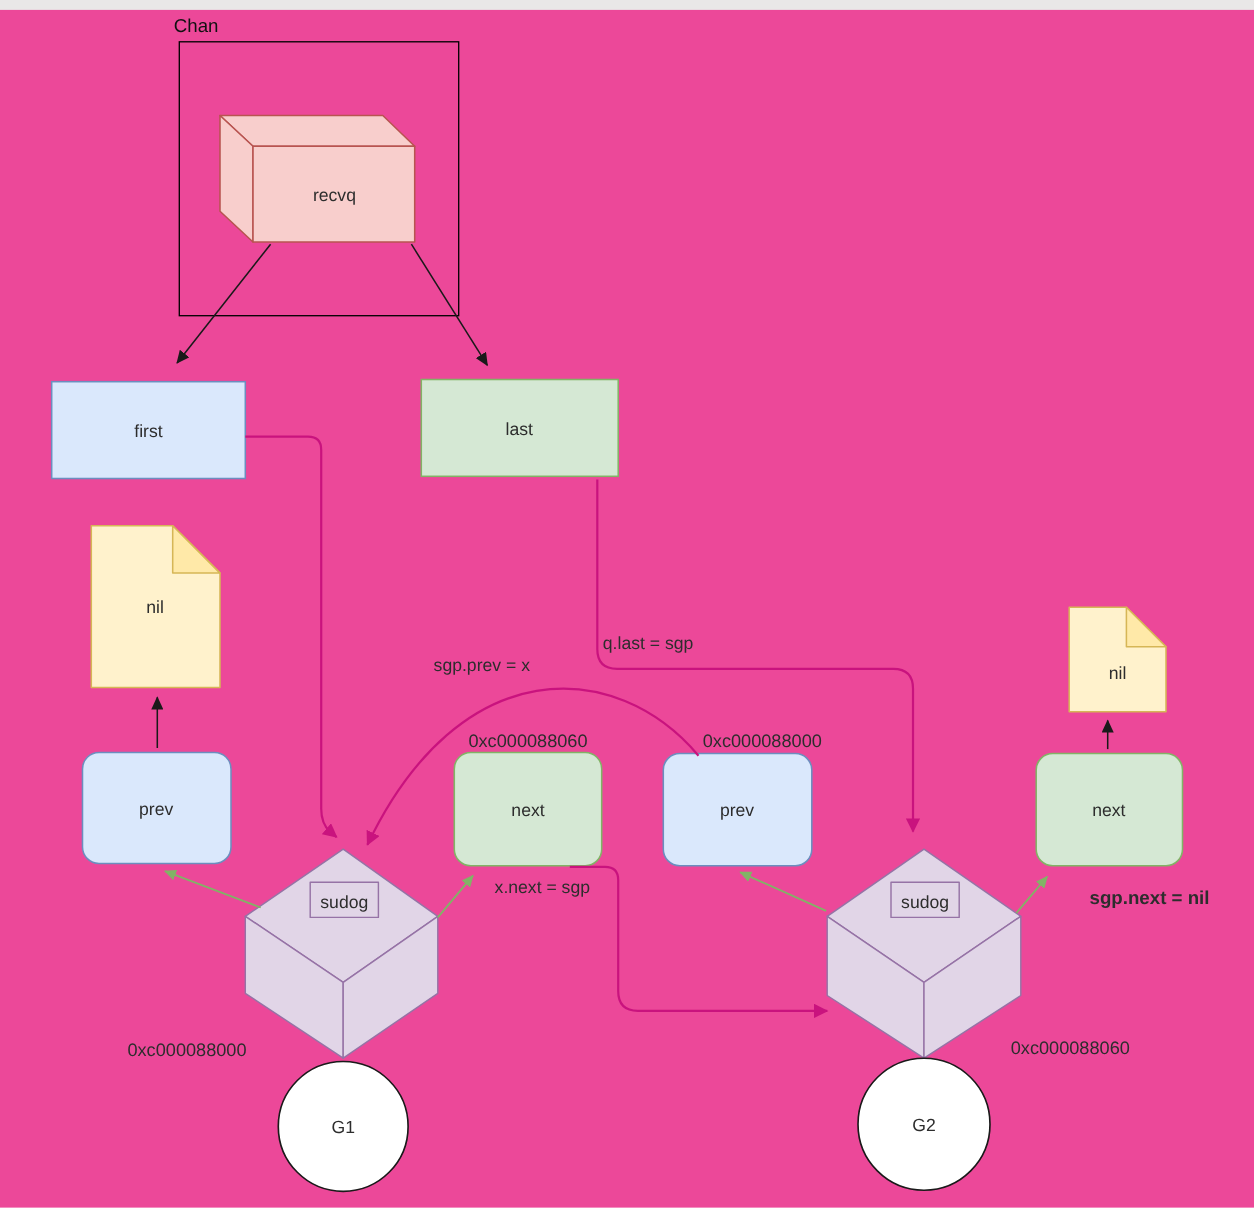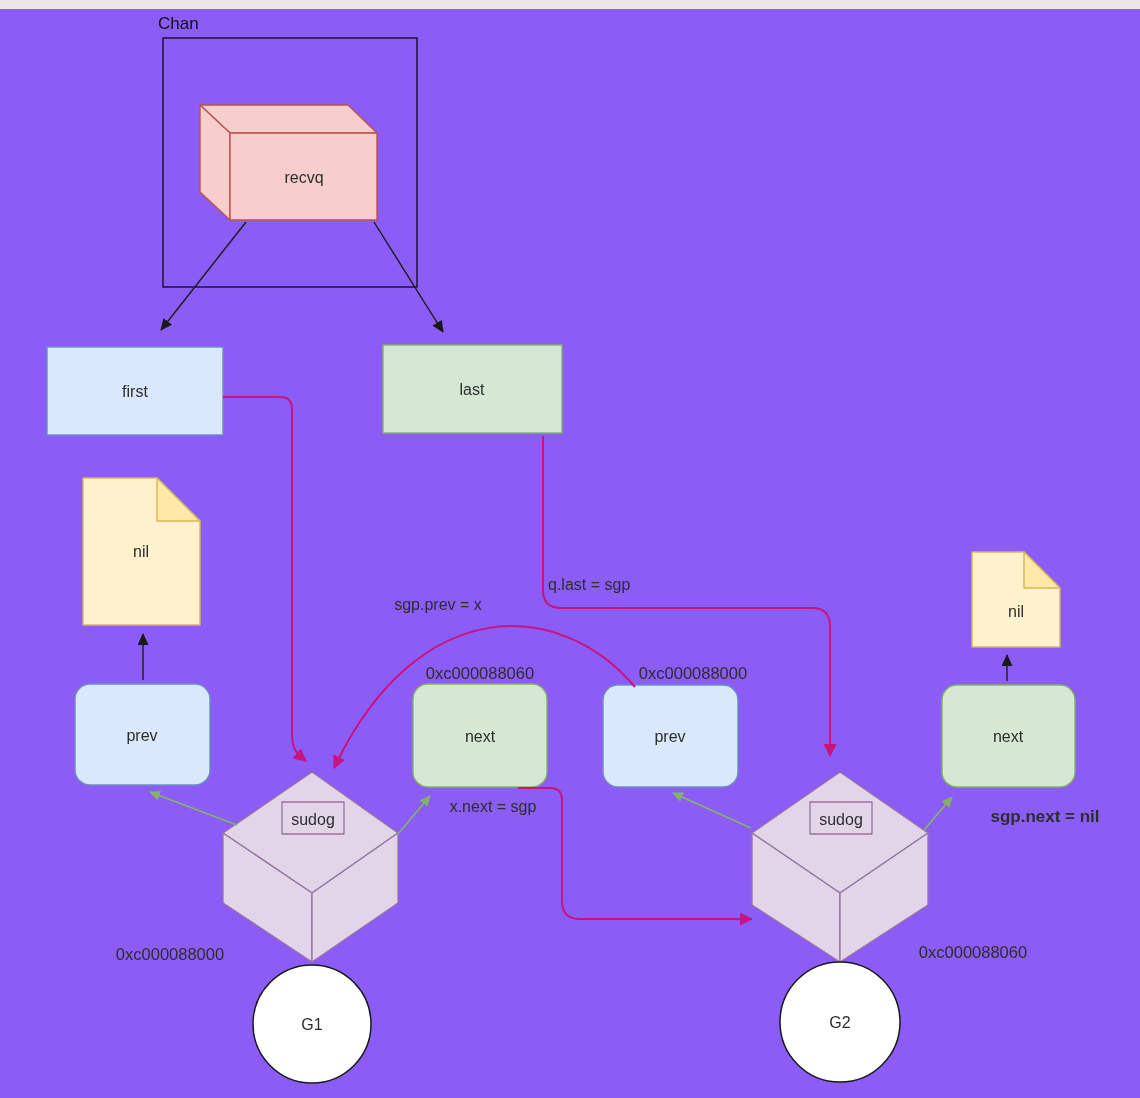--- a/index.html
+++ b/index.html
@@ -1,16 +1,16 @@
 <!DOCTYPE html>
 <html><head>
 <meta charset="utf-8">
 <style>
   html,body{margin:0;padding:0;background:#ffffff;}
-  .stage{position:relative;width:1140px;height:1098px;background:#8b5cf6;overflow:hidden;
+  .stage{position:relative;width:1140px;height:1098px;background:#ec4899;overflow:hidden;
          font-family:"Liberation Sans",sans-serif;}
   .topband{position:absolute;top:0;left:0;width:1140px;height:9px;background:#e9e7e7;}
   svg{position:absolute;top:0;left:0;}
   svg text{font-family:"Liberation Sans",sans-serif;fill:#2d2d2d;font-size:16px;}
   .t-mid{text-anchor:middle;}
   .t-start{text-anchor:start;}
   .chan-label{font-size:17px;fill:#111;}
   .addr{font-size:16.5px;}
   .sudog-tag-text{font-size:16px;}
   .red-label{font-weight:bold;font-size:17px;}

